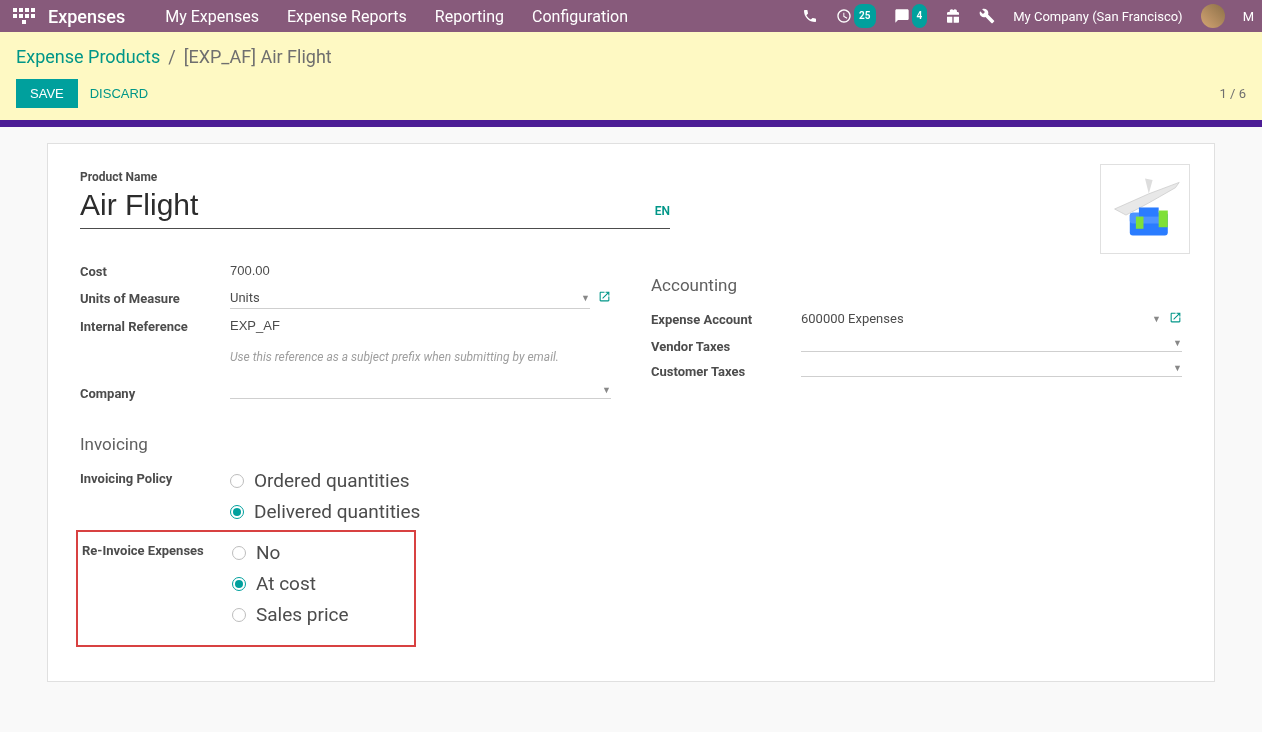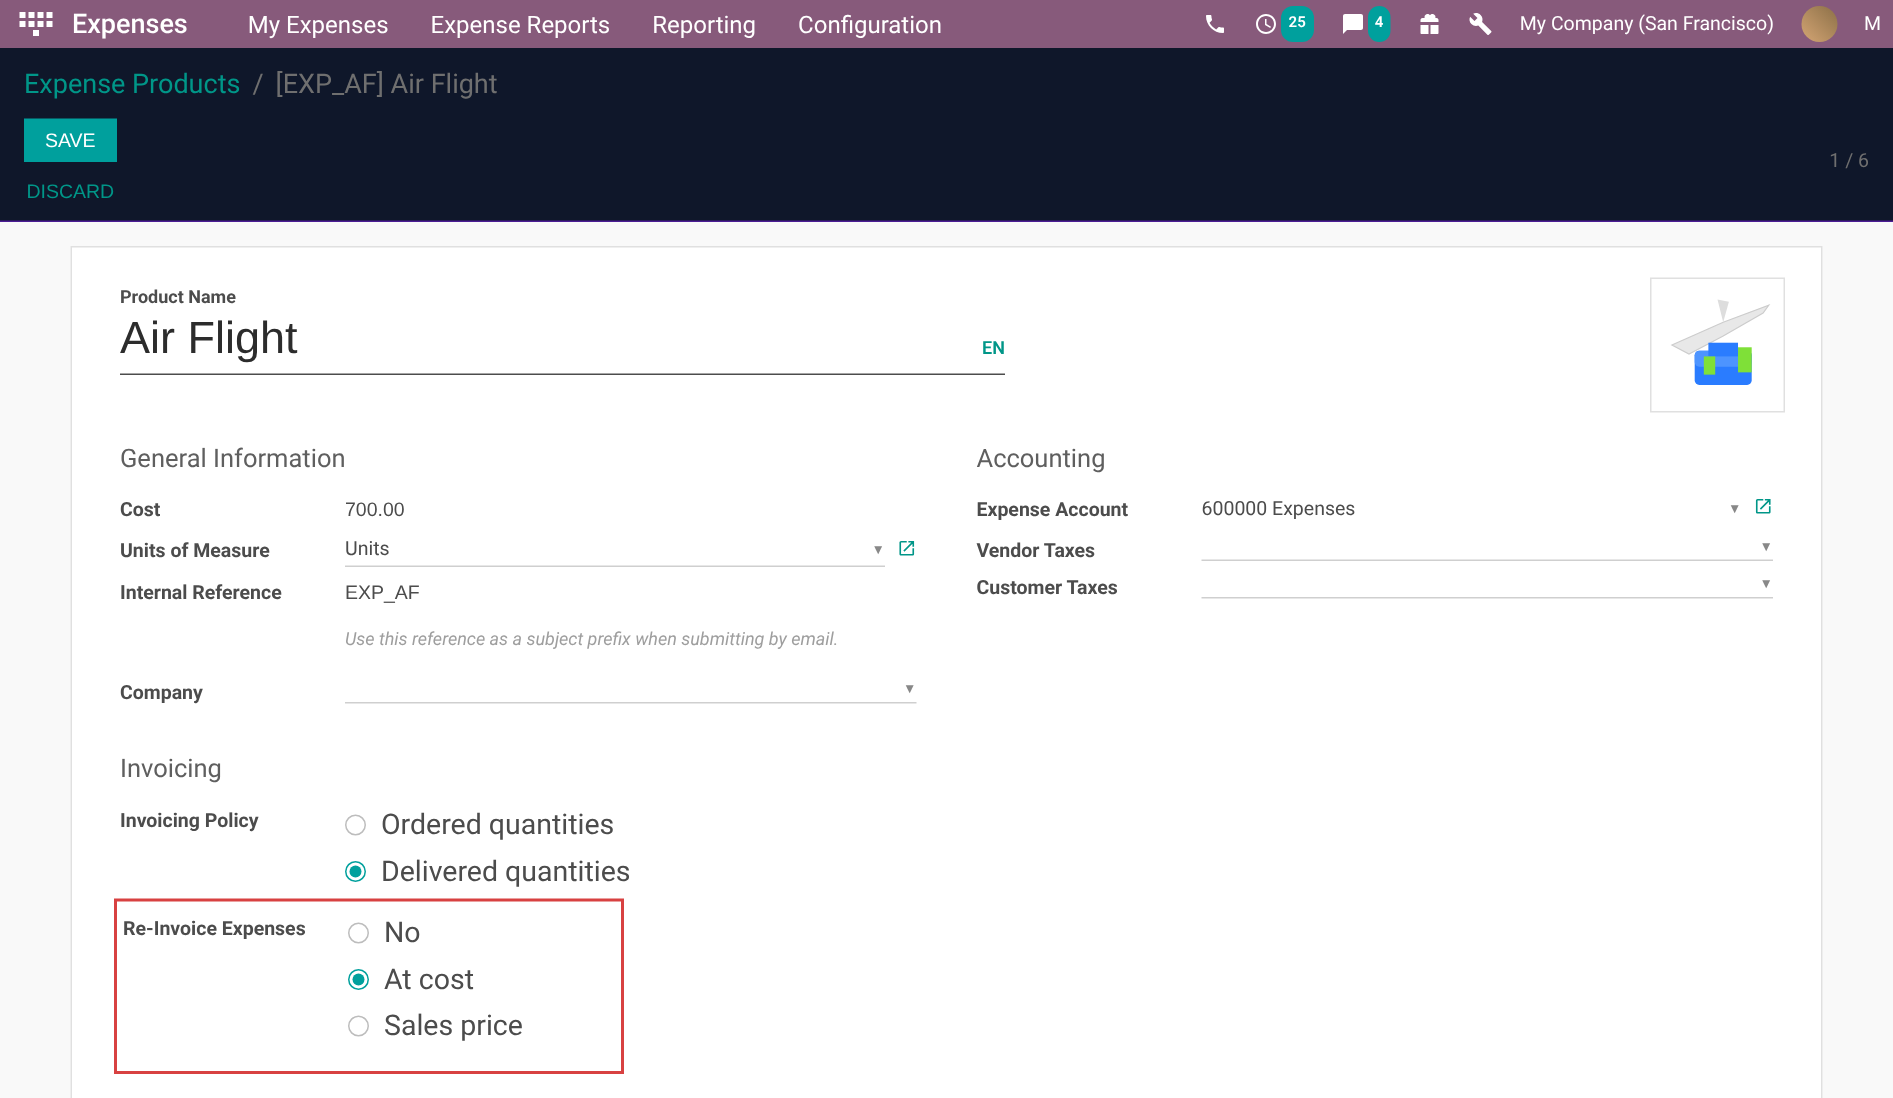--- a/index.html
+++ b/index.html
@@ -13,27 +13,27 @@
 .nav-menu a { color: #fff; text-decoration: none; font-size: 16px; text-align: center; }
 .nav-spacer { flex: 1; }
 .nav-right { display: flex; align-items: center; gap: 18px; }
 .nav-icon { position: relative; color: #fff; cursor: pointer; display: inline-flex; align-items: center; }
 .nav-icon svg { width: 16px; height: 16px; fill: #fff; }
 .badge { background: #00a09d; color: #fff; font-size: 10px; font-weight: 600; border-radius: 8px; padding: 6px 5px; margin-left: 2px; line-height: 1.2; }
 .nav-company { color: #fff; font-size: 13px; }
 .nav-avatar { width: 24px; height: 24px; border-radius: 50%; background: linear-gradient(45deg,#d4a574,#8b6f47); display: inline-block; }
 .nav-user { color: #fff; font-size: 13px; }
 
-.control-panel { background: #0f172a; border-bottom: 1px solid #4c1d95; padding: 8px 16px 12px; }
+.control-panel { background: #fef9c3; border-bottom: 7px solid #4c1d95; padding: 8px 16px 12px; }
 .breadcrumb { font-size: 18px; color: #7c7bad; display: flex; align-items: center; gap: 8px; margin: 6px 0 12px; }
 .breadcrumb a { color: #009688; text-decoration: none; }
 .breadcrumb .sep { color: #6f6f6f; }
 .breadcrumb .cur { color: #6f6f6f; }
 .cp-row { display: flex; justify-content: space-between; align-items: center; }
-.btn-bar { display: flex; gap: 12px; align-items: center; flex-direction: column; }
+.btn-bar { display: flex; gap: 12px; align-items: center; }
 .btn-save { background: #00a09d; color: #fff; border: none; padding: 7px 14px; font-size: 13px; font-weight: 500; cursor: pointer; }
 .btn-discard { color: #009688; background: none; border: none; font-size: 13px; font-weight: 500; cursor: pointer; }
 .pager { color: #6f6f6f; font-size: 13px; }
 
 .sheet-wrap { display: flex; justify-content: center; padding: 16px 0 40px; }
 .sheet { background: #fff; border: 1px solid #e0e0e0; width: 1168px; padding: 26px 32px 34px; position: relative; }
 
 .product-image { position: absolute; top: 20px; right: 24px; width: 90px; height: 90px; border: 1px solid #e0e0e0; display: flex; align-items: center; justify-content: center; padding: 6px; }
 .product-image svg { width: 100%; height: 100%; }
 
@@ -158,21 +158,20 @@
       <div class="title-label">Product Name</div>
       <div class="title-row">
         <input class="title-input" value="Air Flight" style="">
         <span class="title-lang">EN</span>
       </div>
     </div>
 
     <div class="columns">
 
       <div class="col">
-        <div class="section-title">General Information</div>
 
         <div class="field-row">
           <div class="field-label">Cost</div>
           <div class="field-val">
             <input class="txt-input" style="border-bottom: none;" value="700.00">
           </div>
         </div>
 
         <div class="field-row">
           <div class="field-label">Units of Measure</div>

